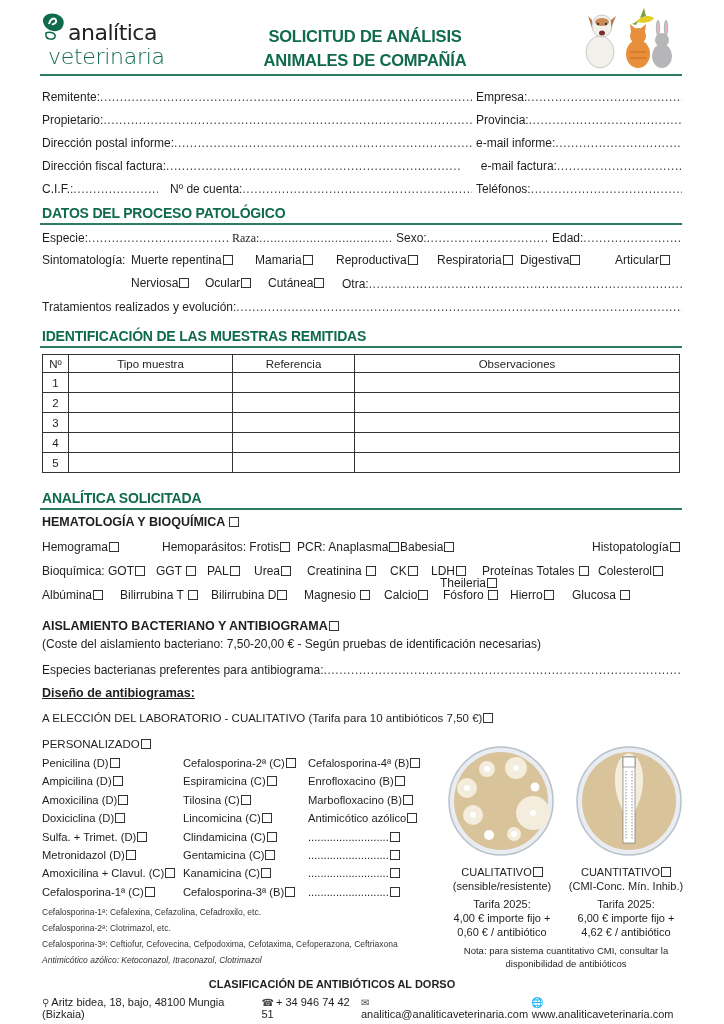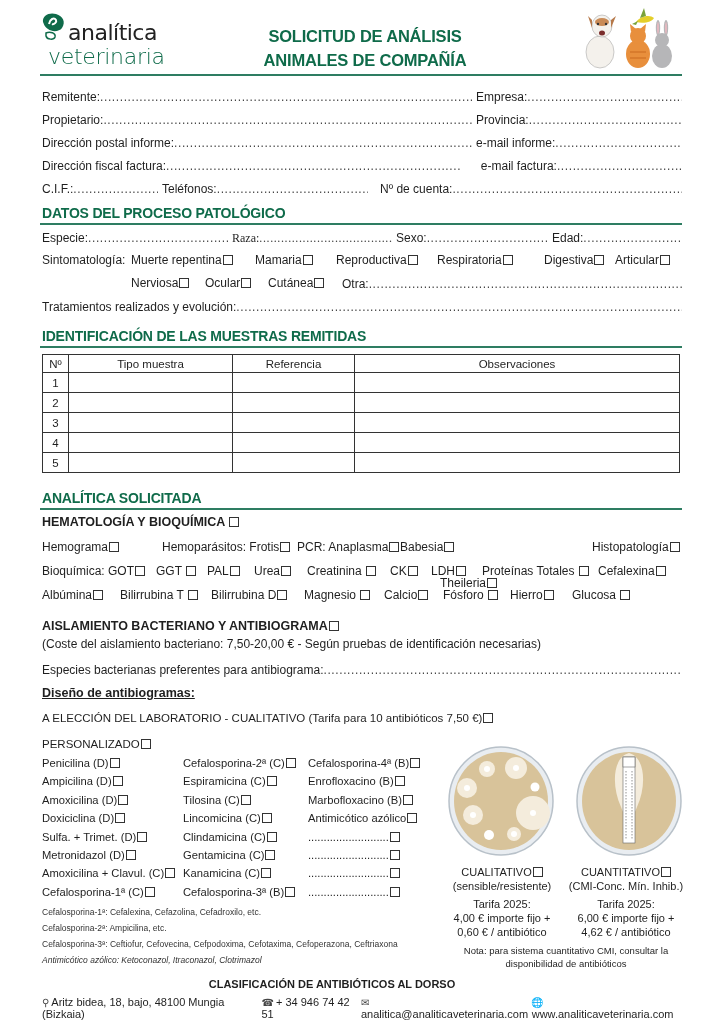--- a/index.html
+++ b/index.html
@@ -133,26 +133,26 @@
   <div class="field" style="width:210px;padding-left:4px;">
       <span class="lbl">e-mail factura:</span>
       <span class="dots"></span>
     </div>
 </div>
 <div class="line" style="top:181px;">
   <div class="field" style="width:116px;">
       <span class="lbl">C.I.F.:</span>
       <span class="dots"></span>
     </div>
-  <div class="field" style="width:210px;padding-left:4px;">
-      <span class="lbl">Teléfonos:</span>
-      <span class="dots"></span>
-    </div>
   <div class="field" style="width:314px;padding-left:12px;">
       <span class="lbl">Nº de cuenta:</span>
+      <span class="dots"></span>
+    </div>
+  <div class="field" style="width:210px;padding-left:4px;">
+      <span class="lbl">Teléfonos:</span>
       <span class="dots"></span>
     </div>
 </div>
 
 <div class="section-title" style="top:205px;">DATOS DEL PROCESO PATOLÓGICO</div>
 <div class="section-rule" style="top:223px;"></div>
 <div class="line" style="top:230px;">
   <div class="field" style="width:186px;">
       <span class="lbl">Especie:</span>
       <span class="dots"></span>
@@ -168,21 +168,21 @@
   <div class="field" style="width:134px;padding-left:4px;">
       <span class="lbl">Edad:</span>
       <span class="dots"></span>
     </div>
 </div>
 <div class="txt" style="left:42px;top:253px;">Sintomatología:</div>
 <div class="txt" style="left:131px;top:253px;"><span>Muerte repentina</span><span class="cb"></span></div>
 <div class="txt" style="left:255px;top:253px;"><span>Mamaria</span><span class="cb"></span></div>
 <div class="txt" style="left:336px;top:253px;"><span>Reproductiva</span><span class="cb"></span></div>
 <div class="txt" style="left:437px;top:253px;"><span>Respiratoria</span><span class="cb"></span></div>
-<div class="txt" style="left:544px;top:253px;"><span>Digestiva</span><span class="cb"></span></div>
+<div class="txt" style="left:520px;top:253px;"><span>Digestiva</span><span class="cb"></span></div>
 <div class="txt" style="left:615px;top:253px;"><span>Articular</span><span class="cb"></span></div>
 <div class="txt" style="left:131px;top:276px;"><span>Nerviosa</span><span class="cb"></span></div>
 <div class="txt" style="left:205px;top:276px;"><span>Ocular</span><span class="cb"></span></div>
 <div class="txt" style="left:268px;top:276px;"><span>Cutánea</span><span class="cb"></span></div>
 <div class="line" style="top:276px;left:342px;width:340px;">
   <div class="field" style="width:340px;">
       <span class="lbl">Otra:</span>
       <span class="dots"></span>
     </div>
 </div>
@@ -250,21 +250,21 @@
 <div class="txt" style="left:592px;top:540px;"><span>Histopatología</span><span class="cb"></span></div>
 
 <div class="txt" style="left:42px;top:564px;"><span>Bioquímica: GOT</span><span class="cb"></span></div>
 <div class="txt" style="left:156px;top:564px;"><span>GGT</span> <span class="cb"></span></div>
 <div class="txt" style="left:207px;top:564px;"><span>PAL</span><span class="cb"></span></div>
 <div class="txt" style="left:254px;top:564px;"><span>Urea</span><span class="cb"></span></div>
 <div class="txt" style="left:307px;top:564px;"><span>Creatinina</span> <span class="cb"></span></div>
 <div class="txt" style="left:390px;top:564px;"><span>CK</span><span class="cb"></span></div>
 <div class="txt" style="left:431px;top:564px;"><span>LDH</span><span class="cb"></span></div>
 <div class="txt" style="left:482px;top:564px;"><span>Proteínas Totales</span> <span class="cb"></span></div>
-<div class="txt" style="left:598px;top:564px;"><span>Cefalexina</span><span class="cb"></span></div>
+<div class="txt" style="left:598px;top:564px;"><span>Colesterol</span><span class="cb"></span></div>
 
 <div class="txt" style="left:42px;top:588px;"><span>Albúmina</span><span class="cb"></span></div>
 <div class="txt" style="left:120px;top:588px;"><span>Bilirrubina T</span> <span class="cb"></span></div>
 <div class="txt" style="left:211px;top:588px;"><span>Bilirrubina D</span><span class="cb"></span></div>
 <div class="txt" style="left:304px;top:588px;"><span>Magnesio</span> <span class="cb"></span></div>
 <div class="txt" style="left:384px;top:588px;"><span>Calcio</span><span class="cb"></span></div>
 <div class="txt" style="left:443px;top:588px;"><span>Fósforo</span> <span class="cb"></span></div>
 <div class="txt" style="left:510px;top:588px;"><span>Hierro</span><span class="cb"></span></div>
 <div class="txt" style="left:572px;top:588px;"><span>Glucosa</span> <span class="cb"></span></div>
 
@@ -305,21 +305,21 @@
     <div class="ab" style="left: 308px; top: 775.4px;"><span>Enrofloxacino (B)</span><span class="cb"></span></div>
     <div class="ab" style="left: 308px; top: 793.8px;"><span>Marbofloxacino (B)</span><span class="cb"></span></div>
     <div class="ab" style="left: 308px; top: 812.2px;"><span>Antimicótico azólico</span><span class="cb"></span></div>
     <div class="ab" style="left: 308px; top: 830.6px;"><span>..........................</span><span class="cb"></span></div>
     <div class="ab" style="left: 308px; top: 849px;"><span>..........................</span><span class="cb"></span></div>
     <div class="ab" style="left: 308px; top: 867.4px;"><span>..........................</span><span class="cb"></span></div>
     <div class="ab" style="left: 308px; top: 885.8px;"><span>..........................</span><span class="cb"></span></div>
   </div>
 
 <div class="small" style="top:907px;">Cefalosporina-1ª: Cefalexina, Cefazolina, Cefadroxilo, etc.</div>
-<div class="small" style="top:923px;">Cefalosporina-2ª: Ampicilina, etc.</div>
+<div class="small" style="top:923px;">Cefalosporina-2ª: Clotrimazol, etc.</div>
 <div class="small" style="top:939px;">Cefalosporina-3ª: Ceftiofur, Cefovecina, Cefpodoxima, Cefotaxima, Cefoperazona, Ceftriaxona</div>
 <div class="small" style="top:955px;font-style:italic;">Antimicótico azólico: Ketoconazol, Itraconazol, Clotrimazol</div>
 
 <svg class="abs" style="left:447px;top:745px;" width="108" height="112" viewBox="0 0 108 112">
   <ellipse cx="54" cy="56" rx="52" ry="54" fill="#e9edf1" stroke="#b8c1c9" stroke-width="1.5"></ellipse>
   <ellipse cx="54" cy="56" rx="47" ry="49" fill="#d8c39a"></ellipse>
   <circle cx="40" cy="24" r="8" fill="#f4ecdc"></circle>
     <circle cx="40" cy="24" r="3" fill="#fff"></circle>
   <circle cx="69" cy="23" r="11" fill="#f4ecdc"></circle>
     <circle cx="69" cy="23" r="3" fill="#fff"></circle>

